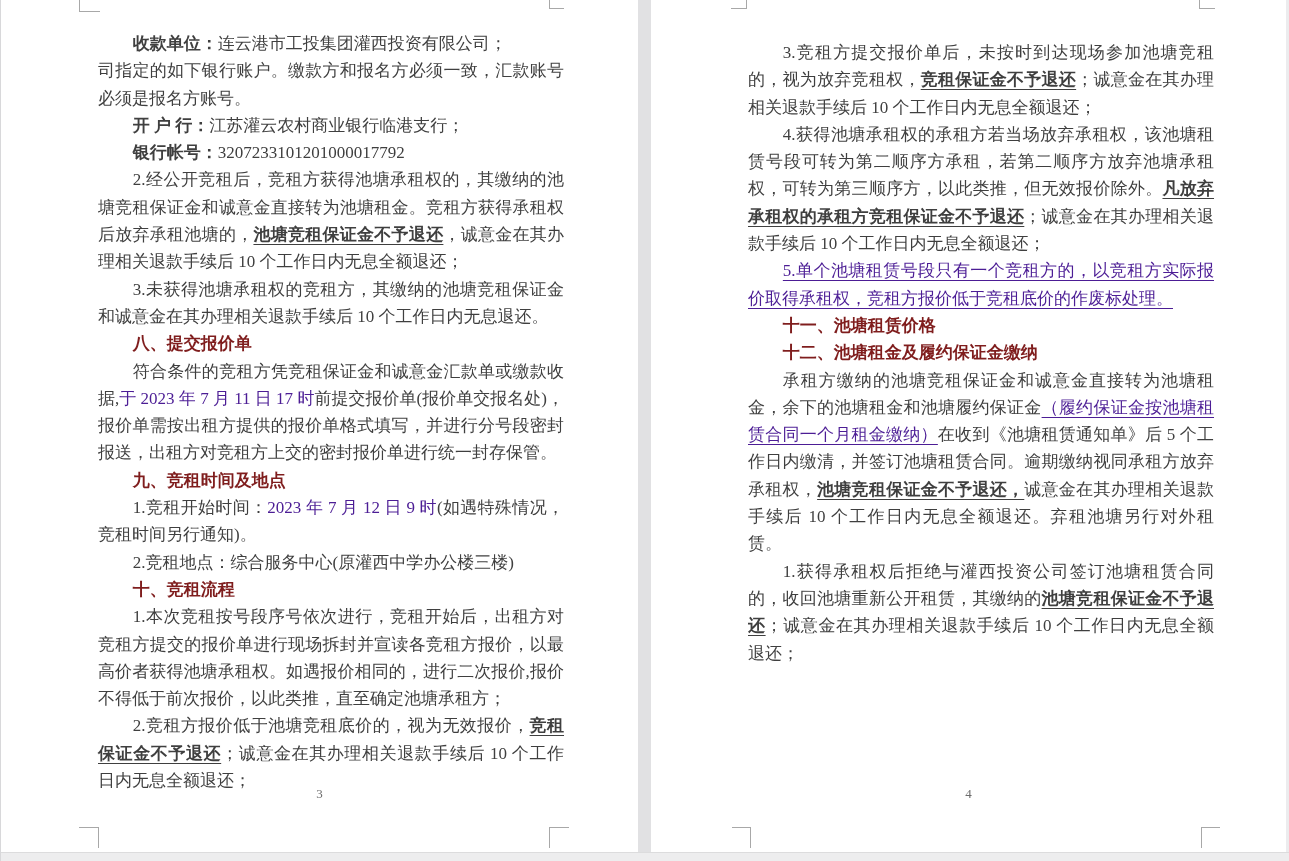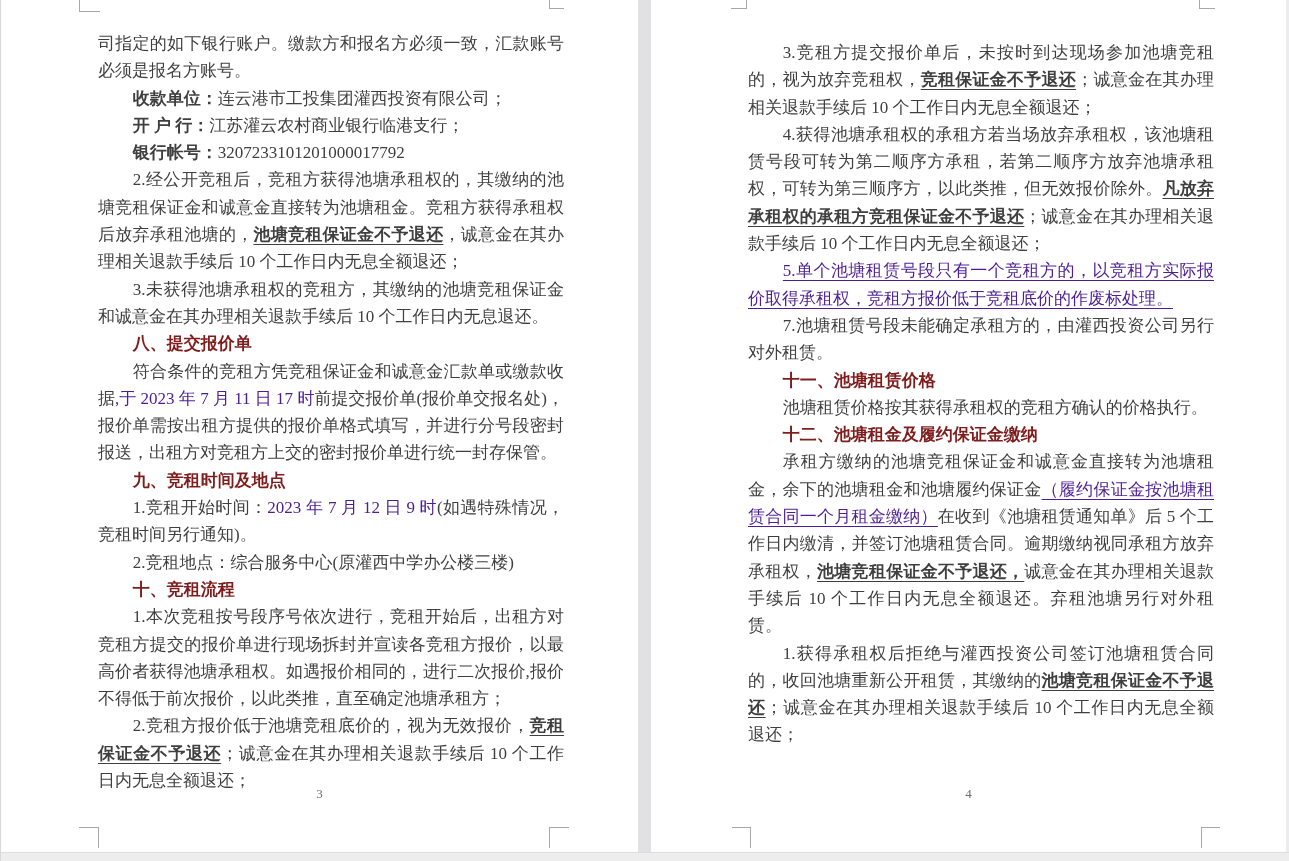--- a/index.html
+++ b/index.html
@@ -50,42 +50,40 @@
   #cm-r-br{left:1200px;top:827px;width:19px;height:21px;border-top:1px solid #a8a8a8;border-left:1px solid #a8a8a8;}
 </style>
 </head>
 <body>
 
 <div class="page" id="left-page"></div>
 <div id="page-gap"></div>
 <div class="page" id="right-page"></div>
 
 <div class="text-block" id="left-text">
+    <div class="para indent"><span class="r-b">收款单位：</span><span>连云港市工投集团灌西投资有限公司；</span></div>
     <div class="para"><span>司指定的如下银行账户。缴款方和报名方必须一致，汇款账号必须是报名方账号。</span></div>
-    <div class="para indent"><span class="r-b">收款单位：</span><span>连云港市工投集团灌西投资有限公司；</span></div>
     <div class="para indent"><span class="r-b">开 户 行：</span><span>江苏灌云农村商业银行临港支行；</span></div>
     <div class="para indent"><span class="r-b">银行帐号：</span><span>3207233101201000017792</span></div>
     <div class="para indent"><span>2.经公开竞租后，竞租方获得池塘承租权的，其缴纳的池塘竞租保证金和诚意金直接转为池塘租金。竞租方获得承租权后放弃承租池塘的，</span><span class="r-bu">池塘竞租保证金不予退还</span><span>，诚意金在其办理相关退款手续后 10 个工作日内无息全额退还；</span></div>
     <div class="para indent"><span>3.未获得池塘承租权的竞租方，其缴纳的池塘竞租保证金和诚意金在其办理相关退款手续后 10 个工作日内无息退还。</span></div>
     <div class="para indent heading"><span>八、提交报价单</span></div>
     <div class="para indent"><span>符合条件的竞租方凭竞租保证金和诚意金汇款单或缴款收据,</span><span class="r-red">于 2023 年 7 月 11 日 17 时</span><span>前提交报价单(报价单交报名处)，报价单需按出租方提供的报价单格式填写，并进行分号段密封报送，出租方对竞租方上交的密封报价单进行统一封存保管。</span></div>
     <div class="para indent heading"><span>九、竞租时间及地点</span></div>
     <div class="para indent"><span>1.竞租开始时间：</span><span class="r-red">2023 年 7 月 12 日 9 时</span><span>(如遇特殊情况，竞租时间另行通知)。</span></div>
     <div class="para indent"><span>2.竞租地点：综合服务中心(原灌西中学办公楼三楼)</span></div>
     <div class="para indent heading"><span>十、竞租流程</span></div>
     <div class="para indent"><span>1.本次竞租按号段序号依次进行，竞租开始后，出租方对竞租方提交的报价单进行现场拆封并宣读各竞租方报价，以最高价者获得池塘承租权。如遇报价相同的，进行二次报价,报价不得低于前次报价，以此类推，直至确定池塘承租方；</span></div>
     <div class="para indent"><span>2.竞租方报价低于池塘竞租底价的，视为无效报价，</span><span class="r-bu">竞租保证金不予退还</span><span>；诚意金在其办理相关退款手续后 10 个工作日内无息全额退还；</span></div>
   </div>
 <div class="text-block" id="right-text">
     <div class="para indent"><span>3.竞租方提交报价单后，未按时到达现场参加池塘竞租的，视为放弃竞租权，</span><span class="r-bu">竞租保证金不予退还</span><span>；诚意金在其办理相关退款手续后 10 个工作日内无息全额退还；</span></div>
     <div class="para indent"><span>4.获得池塘承租权的承租方若当场放弃承租权，该池塘租赁号段可转为第二顺序方承租，若第二顺序方放弃池塘承租权，可转为第三顺序方，以此类推，但无效报价除外。</span><span class="r-bu">凡放弃承租权的承租方竞租保证金不予退还</span><span>；诚意金在其办理相关退款手续后 10 个工作日内无息全额退还；</span></div>
     <div class="para indent"><span class="r-blue">5.单个池塘租赁号段只有一个竞租方的，以竞租方实际报价取得承租权，竞租方报价低于竞租底价的作废标处理。</span></div>
-    <div class="para indent"><span>7.池塘租赁号段未能确定承租方的，由灌西投资公司另行对外租赁。</span></div>
     <div class="para indent heading"><span>十一、池塘租赁价格</span></div>
-    <div class="para indent"><span>池塘租赁价格按其获得承租权的竞租方确认的价格执行。</span></div>
     <div class="para indent heading"><span>十二、池塘租金及履约保证金缴纳</span></div>
     <div class="para indent"><span>承租方缴纳的池塘竞租保证金和诚意金直接转为池塘租金，余下的池塘租金和池塘履约保证金</span><span class="r-blue">（履约保证金按池塘租赁合同一个月租金缴纳）</span><span>在收到《池塘租赁通知单》后 5 个工作日内缴清，并签订池塘租赁合同。逾期缴纳视同承租方放弃承租权，</span><span class="r-bu">池塘竞租保证金不予退还，</span><span>诚意金在其办理相关退款手续后 10 个工作日内无息全额退还。弃租池塘另行对外租赁。</span></div>
     <div class="para indent"><span>1.获得承租权后拒绝与灌西投资公司签订池塘租赁合同的，收回池塘重新公开租赁，其缴纳的</span><span class="r-bu">池塘竞租保证金不予退还</span><span>；诚意金在其办理相关退款手续后 10 个工作日内无息全额退还；</span></div>
   </div>
 
 <div class="page-number" id="page-number-left">3</div>
 <div class="page-number" id="page-number-right">4</div>
 
 <div class="crop" id="cm-l-tl"></div>
 <div class="crop" id="cm-l-tr"></div>

